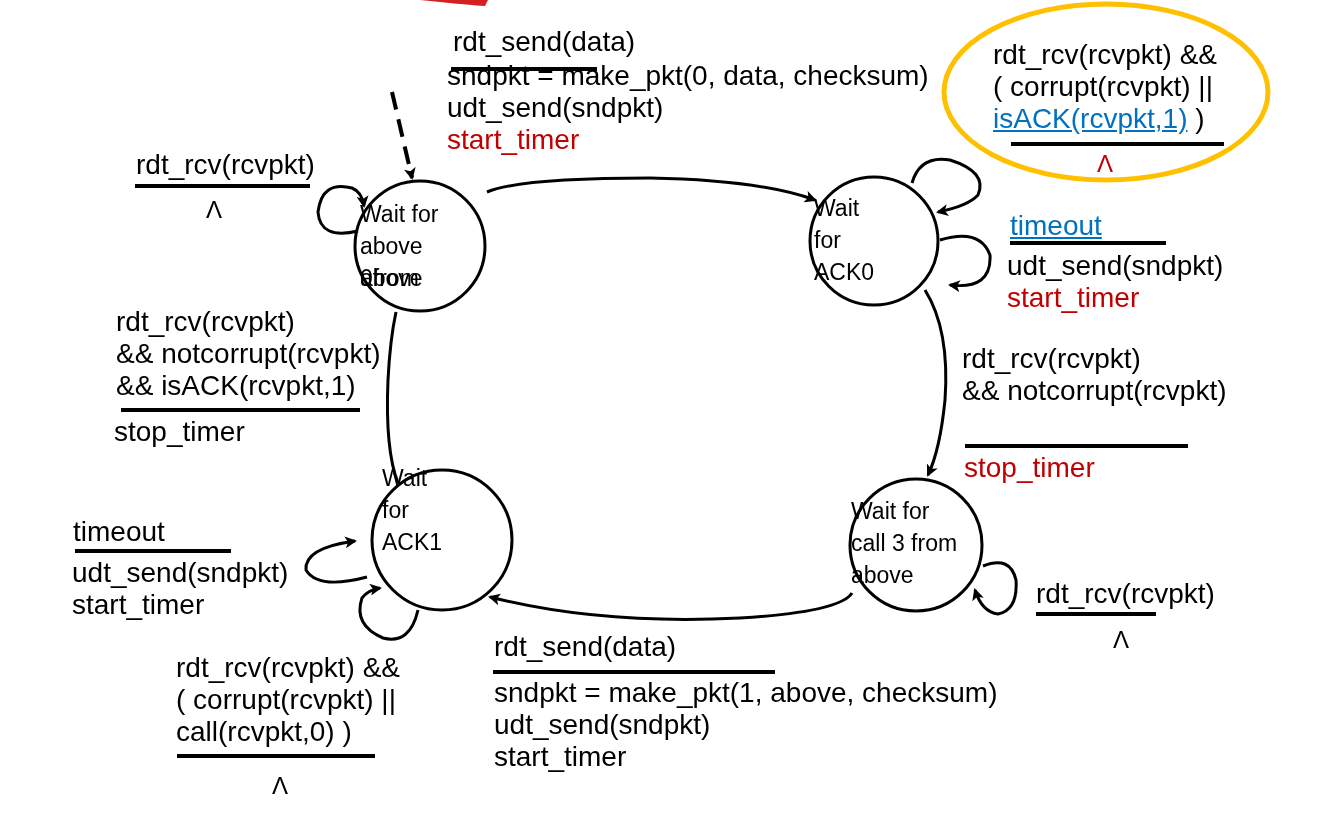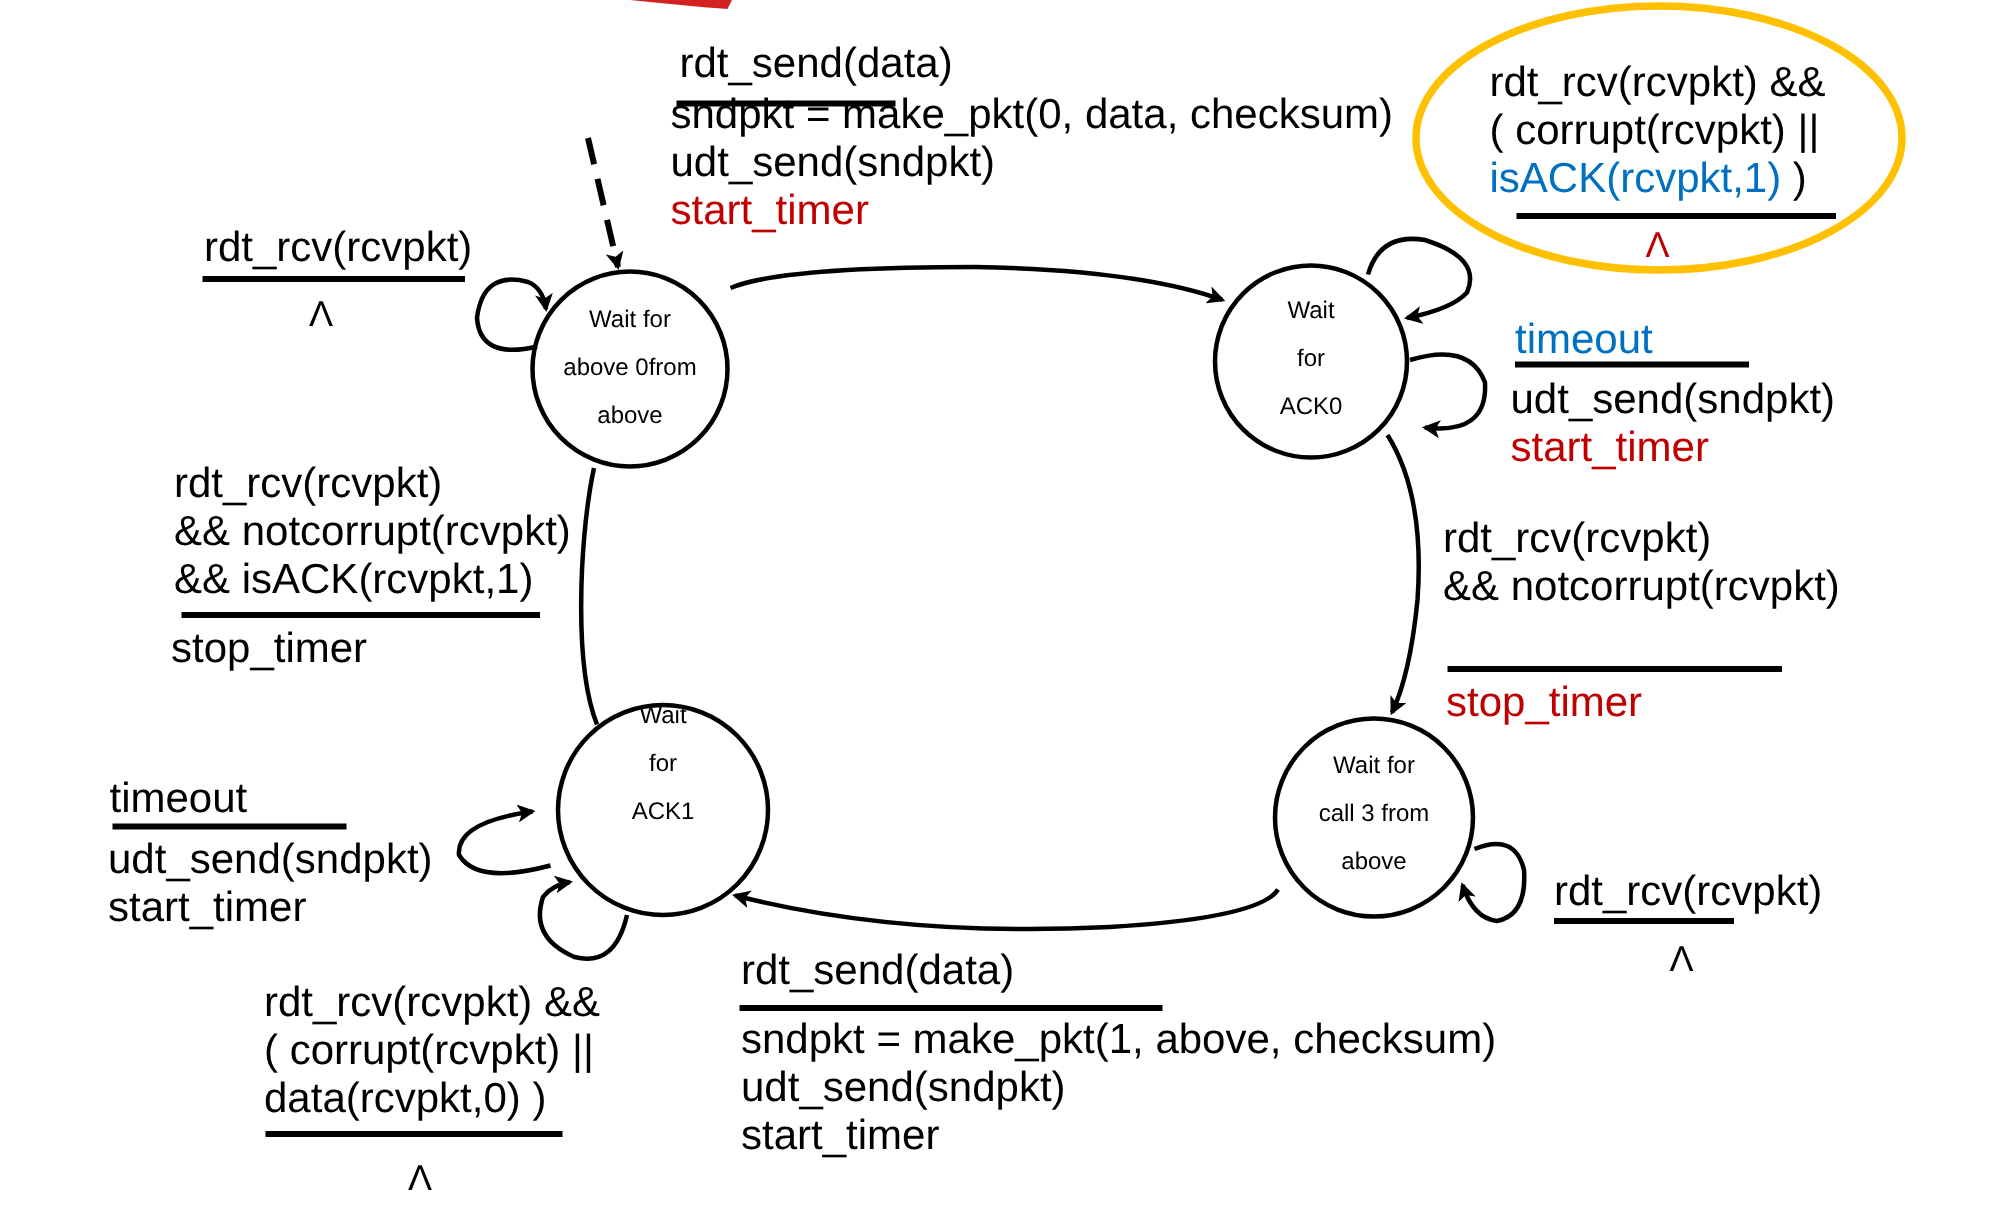--- a/index.html
+++ b/index.html
@@ -2,22 +2,22 @@
 <html><head>
 <meta charset="utf-8">
 <style>
   html, body { margin:0; padding:0; background:#ffffff; }
   body { width:1334px; height:821px; position:relative; overflow:hidden;
          font-family:"Liberation Sans", sans-serif; color:#000; }
   svg#diagram { position:absolute; left:0; top:0; }
   .lbl { position:absolute; font-size:28px; line-height:32px; white-space:nowrap; }
   .line { display:block; height:32px; }
   .red { color:#c00000; }
-  .blue { color:#0070c0; }
-  .state-text { position:absolute; font-size:16px; line-height:32px; text-align:center; }
+  .blue { color:#0070c0;text-decoration:underline; }
+  .state-text { position:absolute; font-size:23px; line-height:32px; text-align:left; }
   .bar { position:absolute; height:4px; background:#000; }
   .lambda { position:absolute; font-size:24px; }
 </style>
 </head>
 <body>
 
 <svg id="diagram" width="1334" height="821" viewBox="0 0 1334 821">
   <defs>
     <marker id="arr" markerWidth="12" markerHeight="12" refX="10" refY="6" orient="auto" markerUnits="userSpaceOnUse">
       <path d="M0,0 L12,6 L0,12 L3,6 Z" fill="#000"></path>
@@ -134,21 +134,21 @@
 </div>
 <div class="bar" style="left:75px;top:549px;width:156px;"></div>
 <div class="lbl" style="left:72px;top:557px;">
   <span class="line">udt_send(sndpkt)</span>
   <span class="line">start_timer</span>
 </div>
 
 <div class="lbl" style="left:176px;top:652px;">
   <span class="line">rdt_rcv(rcvpkt) &amp;&amp;</span>
   <span class="line">( corrupt(rcvpkt) ||</span>
-  <span class="line">data(rcvpkt,0) )</span>
+  <span class="line">call(rcvpkt,0) )</span>
 </div>
 <div class="bar" style="left:177px;top:754px;width:198px;"></div>
 <div class="lambda" style="left:272px;top:772px;">Λ</div>
 
 <div class="lbl" style="left:116px;top:306px;">
   <span class="line">rdt_rcv(rcvpkt)</span>
   <span class="line">&amp;&amp; notcorrupt(rcvpkt)</span>
   <span class="line">&amp;&amp; isACK(rcvpkt,1)</span>
 </div>
 <div class="bar" style="left:121px;top:408px;width:239px;"></div>

